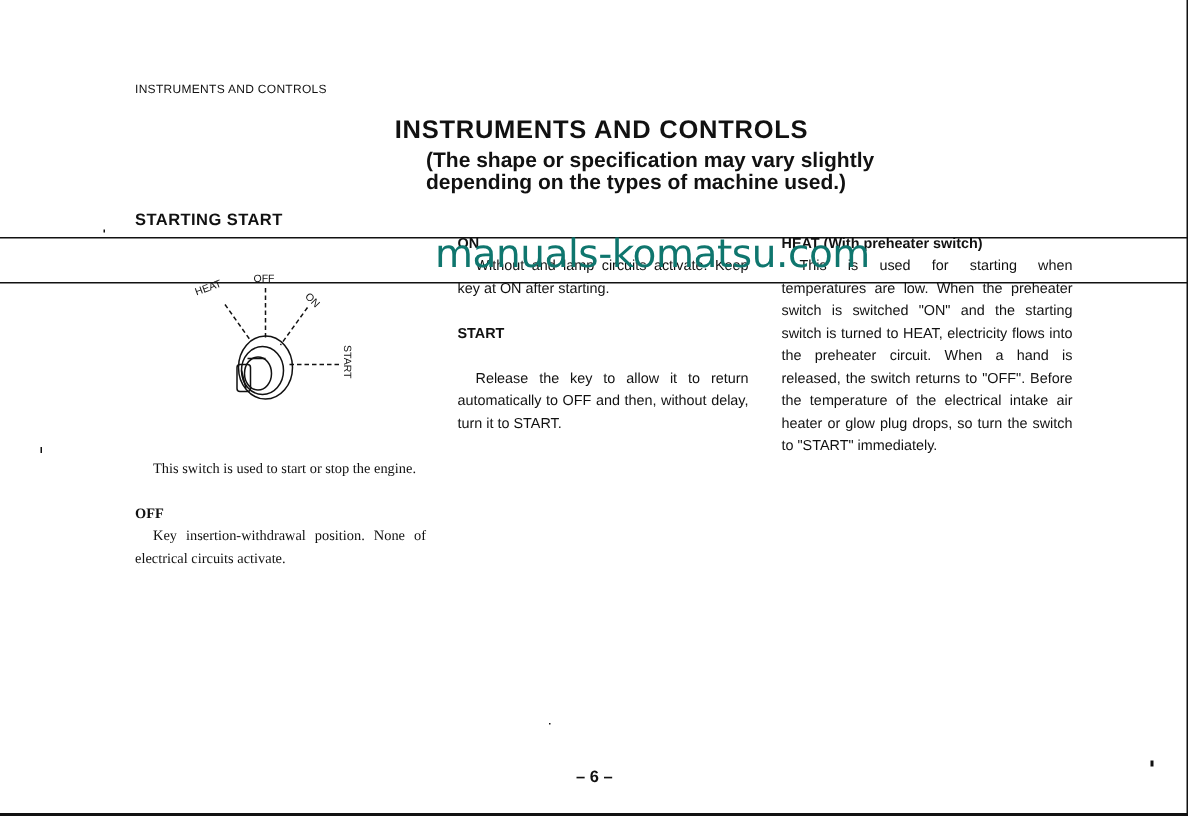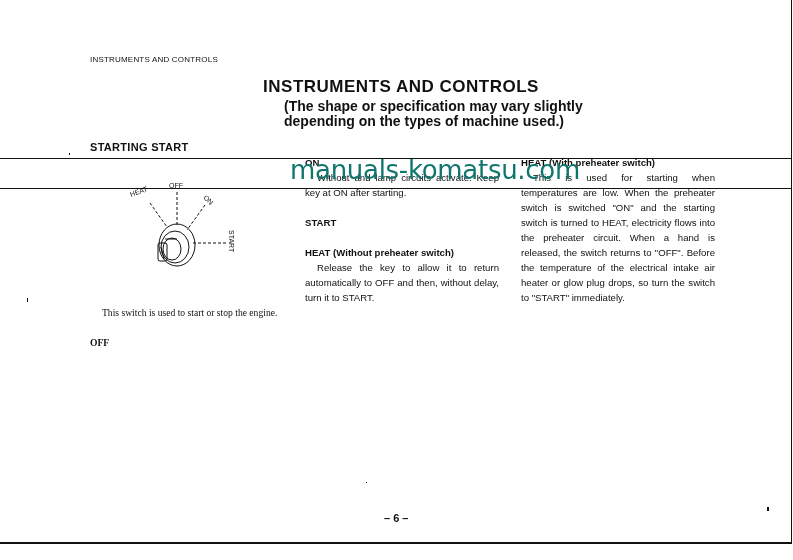--- a/index.html
+++ b/index.html
@@ -68,29 +68,29 @@
       <text x="78" y="23" transform="rotate(45 78 23)">ON</text>
       <text x="104" y="55" transform="rotate(90 104 55)">START</text>
     </g>
   </svg>
 </div>
 
 <div class="abs col c1">
   <p class="indent">This switch is used to start or stop the engine.</p>
   <div class="gap"></div>
   <p class="head">OFF</p>
+  <p class="indent">Key insertion-withdrawal position. None of electrical circuits activate.</p>
 </div>
 
 <div class="abs col c2">
   <p class="head">ON</p>
   <p class="indent">Without and lamp circuits activate. Keep key at ON after starting.</p>
   <div class="gap"></div>
   <p class="head">START</p>
   <div class="gap"></div>
-  <p class="head">HEAT (Without preheater switch)</p>
   <p class="indent">Release the key to allow it to return automatically to OFF and then, without delay, turn it to START.</p>
 </div>
 
 <div class="abs col c3">
   <p class="head">HEAT (With preheater switch)</p>
   <p class="indent">This is used for starting when temperatures are low. When the preheater switch is switched "ON" and the starting switch is turned to HEAT, electricity flows into the preheater circuit. When a hand is released, the switch returns to "OFF". Before the temperature of the electrical intake air heater or glow plug drops, so turn the switch to "START" immediately.</p>
 </div>
 
 <div class="abs watermark">manuals-komatsu.com</div>
 

